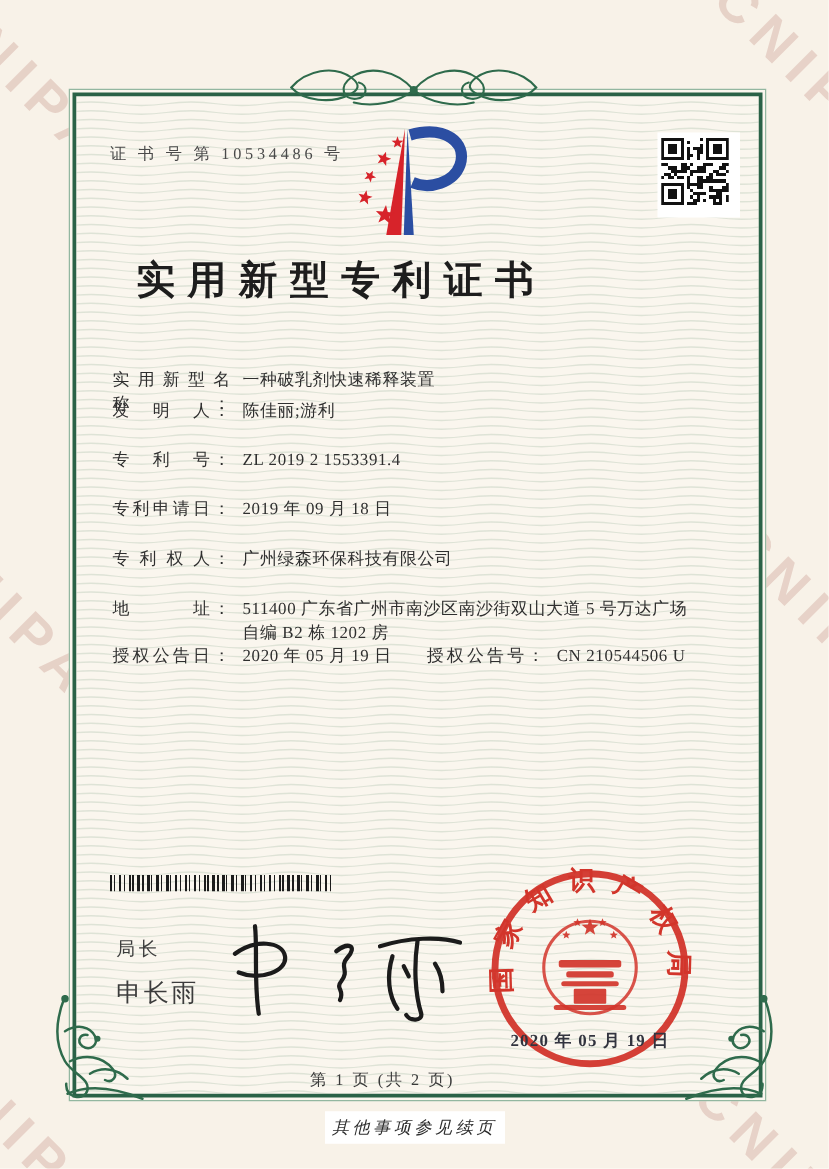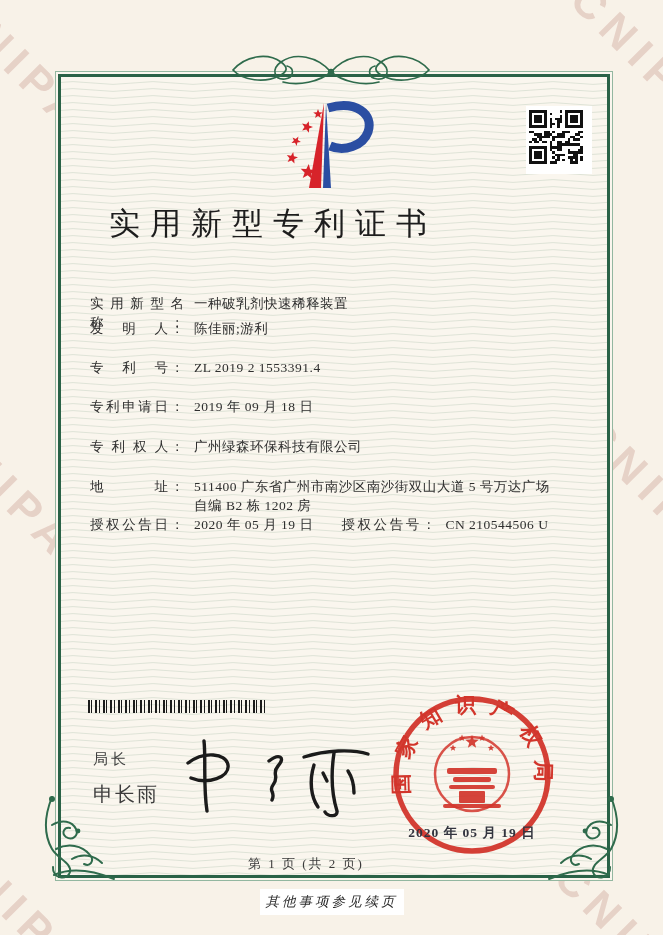--- a/index.html
+++ b/index.html
@@ -42,21 +42,21 @@
   .orn-br{left:547px; top:795px; width:78px; height:92px; transform:scaleX(-1);}
   
   .cert-no{
     position:absolute; left:88px; top:114px; font-size:13px; letter-spacing:3px; color:#4a4a4a;
   }
   .logo{position:absolute; left:280px; top:100px; width:104px; height:90px;}
   .qr-wrap{position:absolute; left:526px; top:106px; width:60px; height:62px; background:#fff; padding:3px;}
   .qr-wrap svg{display:block;}
   .title{
     position:absolute; left:0; top:203px; width:546px; text-align:center;
-    font-size:31px; font-weight:normal; letter-spacing:10px; color:#1d1d1d;
+    font-size:31px; font-weight:bold; letter-spacing:10px; color:#1d1d1d;
   }
   
   .row{position:absolute; left:90px; font-size:13.5px; color:#2f2f2f; width:500px; line-height:19px;}
   .flabel{
     display:inline-block; width:95px; text-align:justify; text-align-last:justify;
     vertical-align:top; letter-spacing:1px;
   }
   .fvalue{display:inline-block; margin-left:9px; vertical-align:top; white-space:pre-line; letter-spacing:.5px;}
   .row1{top:294px;} .row2{top:319px;} .row3{top:358px;} .row4{top:397px;}
   .row5{top:437px;} .row6{top:477px;} .row7{top:515px;}
@@ -263,20 +263,21 @@
       <path d="M14 2 C 6 22, 6 40, 14 54 C 20 64, 34 68, 32 77 C 30 86, 14 84, 15 72"></path>
       <path d="M14 30 C 24 24, 34 26, 38 34 C 41 41, 34 46, 28 42 C 23 38, 26 32, 32 33"></path>
       <path d="M18 54 C 30 48, 44 50, 52 60 C 57 66, 52 72, 46 69"></path>
       <path d="M16 80 C 34 72, 56 76, 76 84"></path>
       <path d="M34 64 C 44 58, 56 60, 64 68"></path>
       <circle cx="14" cy="4" r="3" fill="#2f6b4c" stroke="none"></circle>
       <circle cx="40" cy="36" r="2.4" fill="#2f6b4c" stroke="none"></circle>
     </g>
   </svg>
 
+  <div class="cert-no">证 书 号 第 10534486 号</div>
 
   <svg class="logo" viewBox="0 0 104 90">
     <path d="M44 3 L41 88 L29 88 Z" fill="#d7232a"></path>
     <path d="M46 3 L51 88 L43 88 Z" fill="#2b4ea2"></path>
     <path d="M48 8 C 76 0, 94 14, 88 32 C 83 46, 64 52, 50 46" fill="none" stroke="#2b4ea2" stroke-width="9"></path>
     <g fill="#d7232a" id="logo-stars">
         <polygon points="38.0,9.0 39.2,12.3 42.8,12.5 40.0,14.6 40.9,18.0 38.0,16.1 35.1,18.0 36.0,14.6 33.2,12.5 36.8,12.3"></polygon>
         <polygon points="28.8,21.3 29.0,25.5 33.0,26.9 29.1,28.5 28.9,32.7 26.3,29.4 22.2,30.6 24.5,27.0 22.1,23.5 26.2,24.6"></polygon>
         <polygon points="18.4,36.6 17.9,40.1 20.9,41.9 17.4,42.5 16.6,46.0 15.0,42.8 11.5,43.1 13.9,40.6 12.6,37.4 15.7,38.9"></polygon>
         <polygon points="13.2,52.1 13.9,56.3 18.0,57.3 14.2,59.2 14.5,63.5 11.5,60.5 7.6,62.1 9.5,58.3 6.8,55.0 11.0,55.7"></polygon>

